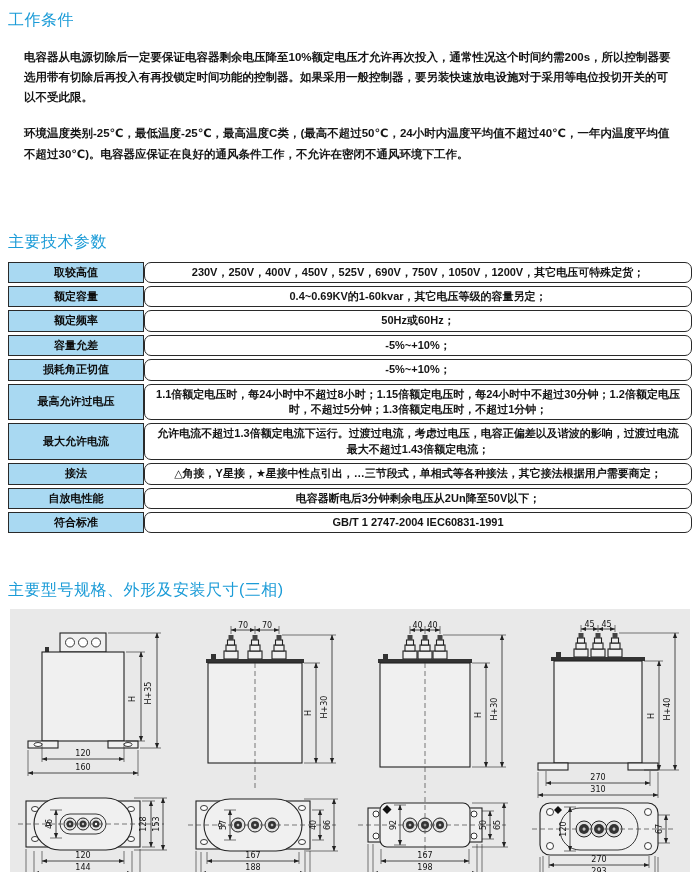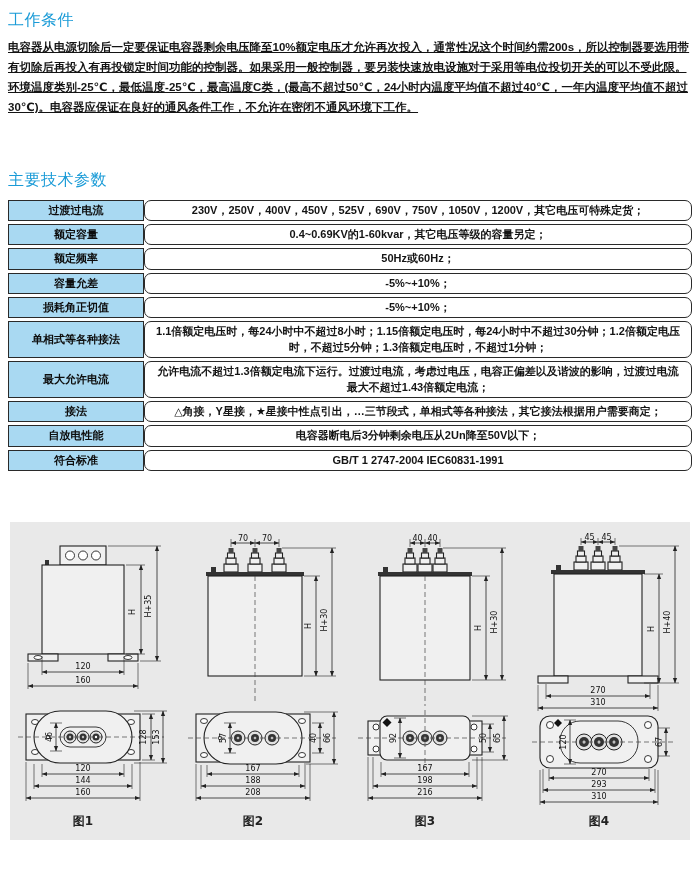--- a/index.html
+++ b/index.html
@@ -1,20 +1,20 @@
 <!DOCTYPE html>
 <html><head>
 <meta charset="utf-8">
 <style>
   html,body{margin:0;padding:0;background:#ffffff;}
   body{width:700px;font-family:"Liberation Sans","DejaVu Sans",sans-serif;color:#111;}
   .page{padding:6px 8px 10px 8px;}
   h2.sec{color:#1a9bd7;font-size:16px;font-weight:normal;margin:4px 0 6px 0;letter-spacing:.5px;}
   .paras{font-size:11.5px;font-weight:600;line-height:1.75;color:#141414;}
-  .paras p{margin:0;text-decoration:underline;}
+  .paras p{margin:16px;}
   .gap1{height:48px;}
   .gap2{height:40px;}
   table.params{width:100%;border-collapse:separate;border-spacing:0 3px;font-size:11px;table-layout:fixed;}
   table.params td{border:1px solid #2a2a2a;text-align:center;vertical-align:middle;padding:2px 8px;line-height:1.4;}
   td.lbl{width:118px;background:#a9d9f2;font-weight:700;color:#0d0d0d;}
   td.val{background:#ffffff;font-weight:600;color:#141414;border-radius:7px;}
   .panel{margin:8px 2px 0 2px;background:#e9e9e9;padding:12px 4px 6px 4px;}
   .figs{display:flex;justify-content:space-between;}
   .fig{width:170px;}
   svg{display:block;overflow:visible;}
@@ -46,41 +46,41 @@
     <p>电容器从电源切除后一定要保证电容器剩余电压降至10%额定电压才允许再次投入，通常性况这个时间约需200s，所以控制器要选用带有切除后再投入有再投锁定时间功能的控制器。如果采用一般控制器，要另装快速放电设施对于采用等电位投切开关的可以不受此限。</p>
     <p>环境温度类别-25℃，最低温度-25℃，最高温度C类，(最高不超过50℃，24小时内温度平均值不超过40℃，一年内温度平均值不超过30℃)。电容器应保证在良好的通风条件工作，不允许在密闭不通风环境下工作。</p>
   </div>
 
   <div class="gap1"></div>
 
   <h2 class="sec">主要技术参数</h2>
   <table class="params">
     <tbody>
       <tr>
-          <td class="lbl">过渡过电流</td>
+          <td class="lbl">取较高值</td>
           <td class="val">230V，250V，400V，450V，525V，690V，750V，1050V，1200V，其它电压可特殊定货；</td>
         </tr>
       <tr>
           <td class="lbl">额定容量</td>
           <td class="val">0.4~0.69KV的1-60kvar，其它电压等级的容量另定；</td>
         </tr>
       <tr>
           <td class="lbl">额定频率</td>
           <td class="val">50Hz或60Hz；</td>
         </tr>
       <tr>
           <td class="lbl">容量允差</td>
           <td class="val">-5%~+10%；</td>
         </tr>
       <tr>
           <td class="lbl">损耗角正切值</td>
           <td class="val">-5%~+10%；</td>
         </tr>
       <tr>
-          <td class="lbl">单相式等各种接法</td>
+          <td class="lbl">最高允许过电压</td>
           <td class="val">1.1倍额定电压时，每24小时中不超过8小时；1.15倍额定电压时，每24小时中不超过30分钟；1.2倍额定电压时，不超过5分钟；1.3倍额定电压时，不超过1分钟；</td>
         </tr>
       <tr>
           <td class="lbl">最大允许电流</td>
           <td class="val">允许电流不超过1.3倍额定电流下运行。过渡过电流，考虑过电压，电容正偏差以及谐波的影响，过渡过电流最大不超过1.43倍额定电流；</td>
         </tr>
       <tr>
           <td class="lbl">接法</td>
           <td class="val">△角接，Y星接，★星接中性点引出，…三节段式，单相式等各种接法，其它接法根据用户需要商定；</td>
         </tr>
@@ -90,20 +90,21 @@
         </tr>
       <tr>
           <td class="lbl">符合标准</td>
           <td class="val">GB/T 1 2747-2004  IEC60831-1991</td>
         </tr>
     </tbody>
   </table>
 
   <div class="gap2"></div>
 
+  <h2 class="sec">主要型号规格、外形及安装尺寸(三相)</h2>
 
   <div class="panel">
     <div class="figs">
 
       <div class="fig">
         <svg width="170" height="300" viewBox="0 0 170 300">
           <g>
             <rect x="46" y="12" width="46" height="19" class="body"></rect>
             <circle cx="56" cy="21.5" r="4.5" class="hole"></circle>
             <circle cx="69" cy="21.5" r="4.5" class="hole"></circle>

